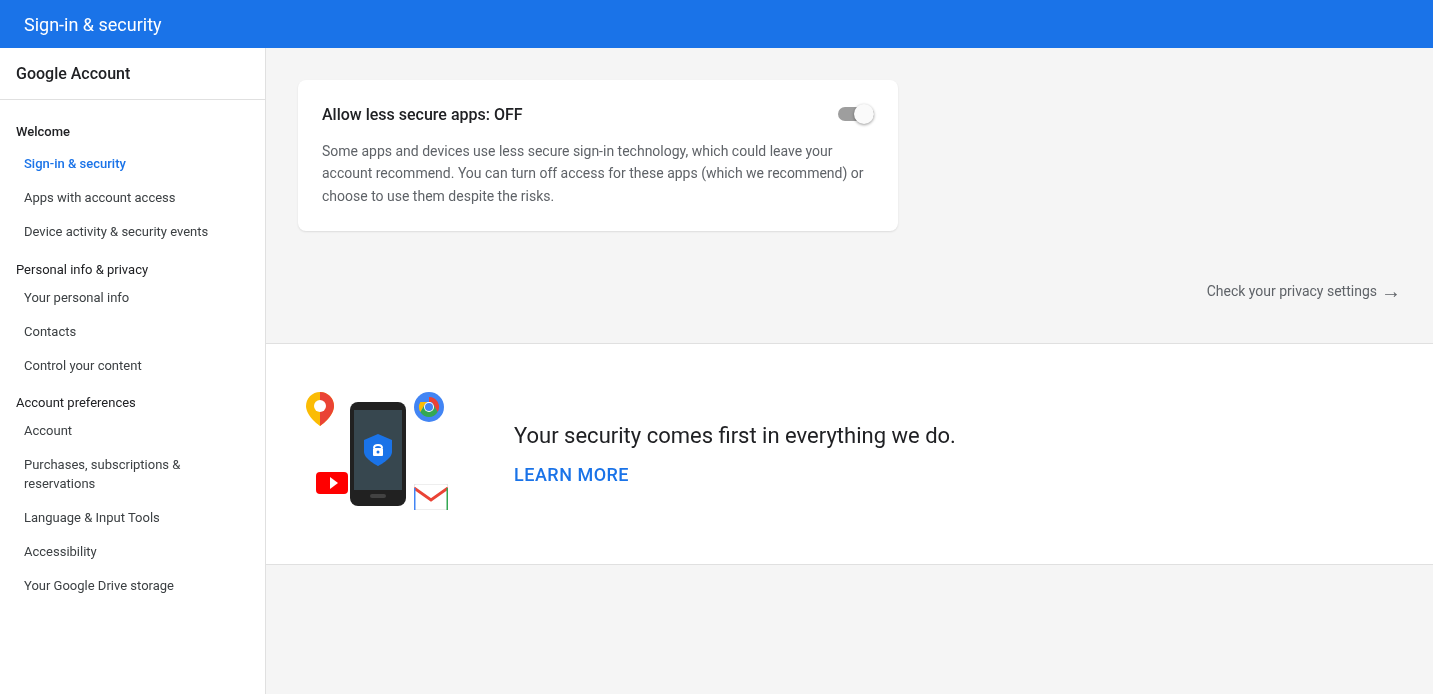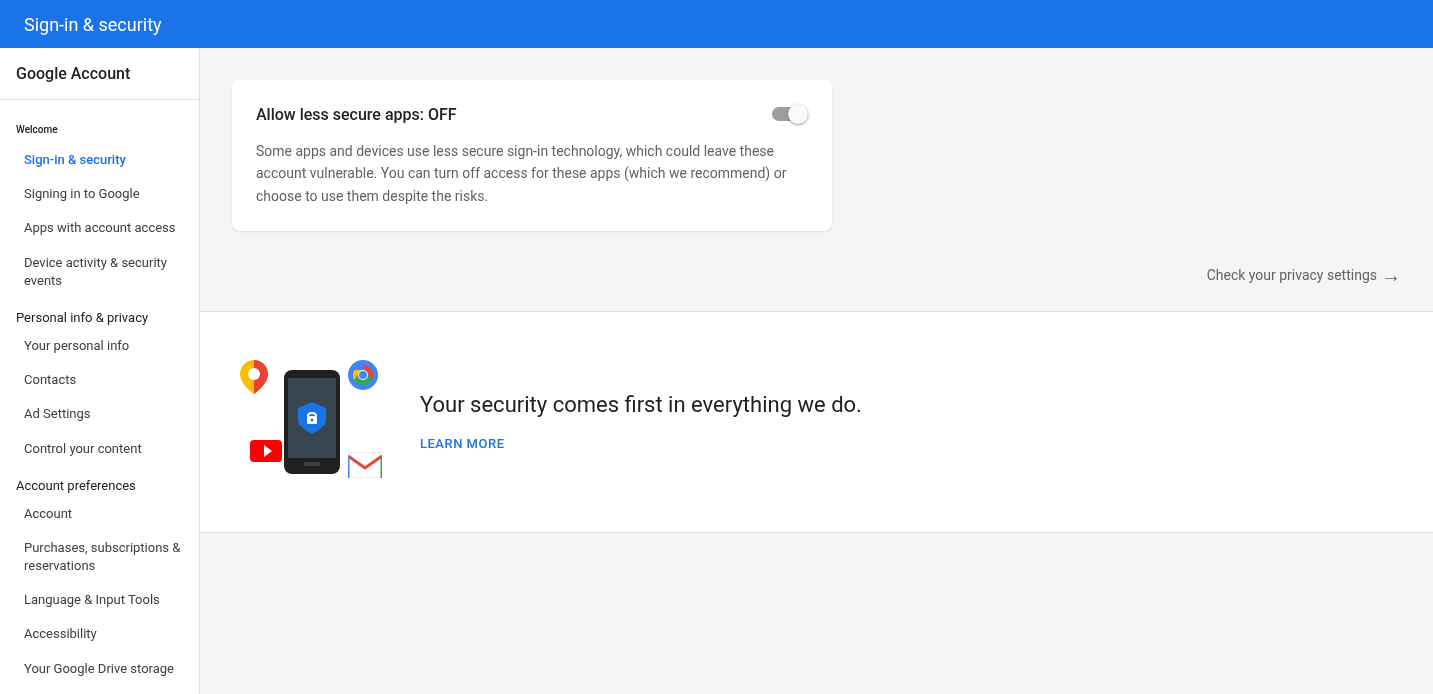--- a/index.html
+++ b/index.html
@@ -18,21 +18,21 @@
     .header-title { font-size: 18px; font-weight: 400; }
 
     .main-layout {
       display: flex;
       flex: 1;
       overflow: hidden;
     }
 
     
     .sidebar {
-      width: 200px;
+      width: 266px;
       background: white;
       border-right: 1px solid #e0e0e0;
       overflow-y: auto;
       flex-shrink: 0;
     }
     .sidebar-app-title {
       padding: 16px 16px 8px 16px;
       font-size: 16px;
       font-weight: 500;
       color: #202124;
@@ -62,21 +62,21 @@
       padding: 32px;
     }
 
     
     .card {
       background: white;
       border-radius: 8px;
       box-shadow: 0 1px 2px rgba(0,0,0,0.1);
       padding: 24px;
       max-width: 600px;
-      margin-bottom: 24px;
+      margin-bottom: 40px;
     }
 
     .toggle-row {
       display: flex;
       align-items: center;
       justify-content: space-between;
       margin-bottom: 16px;
     }
     .toggle-label {
       font-size: 16px;
@@ -133,50 +133,50 @@
     .arrow-icon { font-size: 20px; }
 
     
     .security-section {
       background: white;
       border-top: 1px solid #e0e0e0;
       border-bottom: 1px solid #e0e0e0;
       padding: 40px 32px;
       display: flex;
       align-items: center;
-      gap: 28px;
-      margin: 0 -32px;
+      gap: 56px;
+      margin: 16px -32px;
     }
     .security-illustration {
       width: 160px;
       height: 140px;
       flex-shrink: 0;
       position: relative;
     }
     .security-text h2 {
       font-size: 22px;
       font-weight: 400;
       color: #202124;
       margin-bottom: 16px;
     }
     .learn-more-link {
       color: #1a73e8;
-      font-size: 13px;
+      font-size: 18px;
       font-weight: 500;
       text-decoration: none;
       cursor: pointer;
       text-transform: uppercase;
       letter-spacing: 0.5px;
       text-align: center;
     }
 
     
     .sidebar-welcome {
       padding: 16px 16px 8px 16px;
-      font-size: 10px;
+      font-size: 13px;
       font-weight: 500;
       color: #202124;
     }
 
     .divider {
       height: 1px;
       background: #e0e0e0;
       margin: 8px 0;
     }
   </style>
@@ -188,49 +188,47 @@
 </div>
 
 <div class="main-layout">
 
   <nav class="sidebar">
     <div class="sidebar-app-title">Google Account</div>
     <div class="divider"></div>
     <div class="sidebar-welcome">Welcome</div>
 
     <a class="sidebar-item active" href="#">Sign-in &amp; security</a>
-    <a class="sidebar-item" href="#">Signing in to Google</a>
     <a class="sidebar-item" href="#">Apps with account access</a>
     <a class="sidebar-item" href="#">Device activity &amp; security events</a>
 
     <div class="sidebar-section-title">Personal info &amp; privacy</div>
     <a class="sidebar-item" href="#">Your personal info</a>
     <a class="sidebar-item" href="#">Contacts</a>
-    <a class="sidebar-item" href="#">Ad Settings</a>
     <a class="sidebar-item" href="#">Control your content</a>
 
     <div class="sidebar-section-title">Account preferences</div>
     <a class="sidebar-item" href="#">Account</a>
     <a class="sidebar-item" href="#">Purchases, subscriptions &amp; reservations</a>
     <a class="sidebar-item" href="#">Language &amp; Input Tools</a>
     <a class="sidebar-item" href="#">Accessibility</a>
     <a class="sidebar-item" href="#">Your Google Drive storage</a>
   </nav>
 
   <main class="content">
 
     <div class="card">
       <div class="toggle-row">
         <span class="toggle-label">Allow less secure apps: OFF</span>
         <div class="toggle-switch">
           <div class="toggle-track"></div>
           <div class="toggle-thumb"></div>
         </div>
       </div>
-      <p class="card-description">Some apps and devices use less secure sign-in technology, which could leave these account vulnerable. You can turn off access for these apps (which we recommend) or choose to use them despite the risks.</p>
+      <p class="card-description">Some apps and devices use less secure sign-in technology, which could leave your account recommend. You can turn off access for these apps (which we recommend) or choose to use them despite the risks.</p>
     </div>
 
     <div class="privacy-link-row">
       <div class="privacy-link">
         <span>Check your privacy settings</span>
         <span class="arrow-icon">→</span>
       </div>
     </div>
 
     <div class="security-section">

